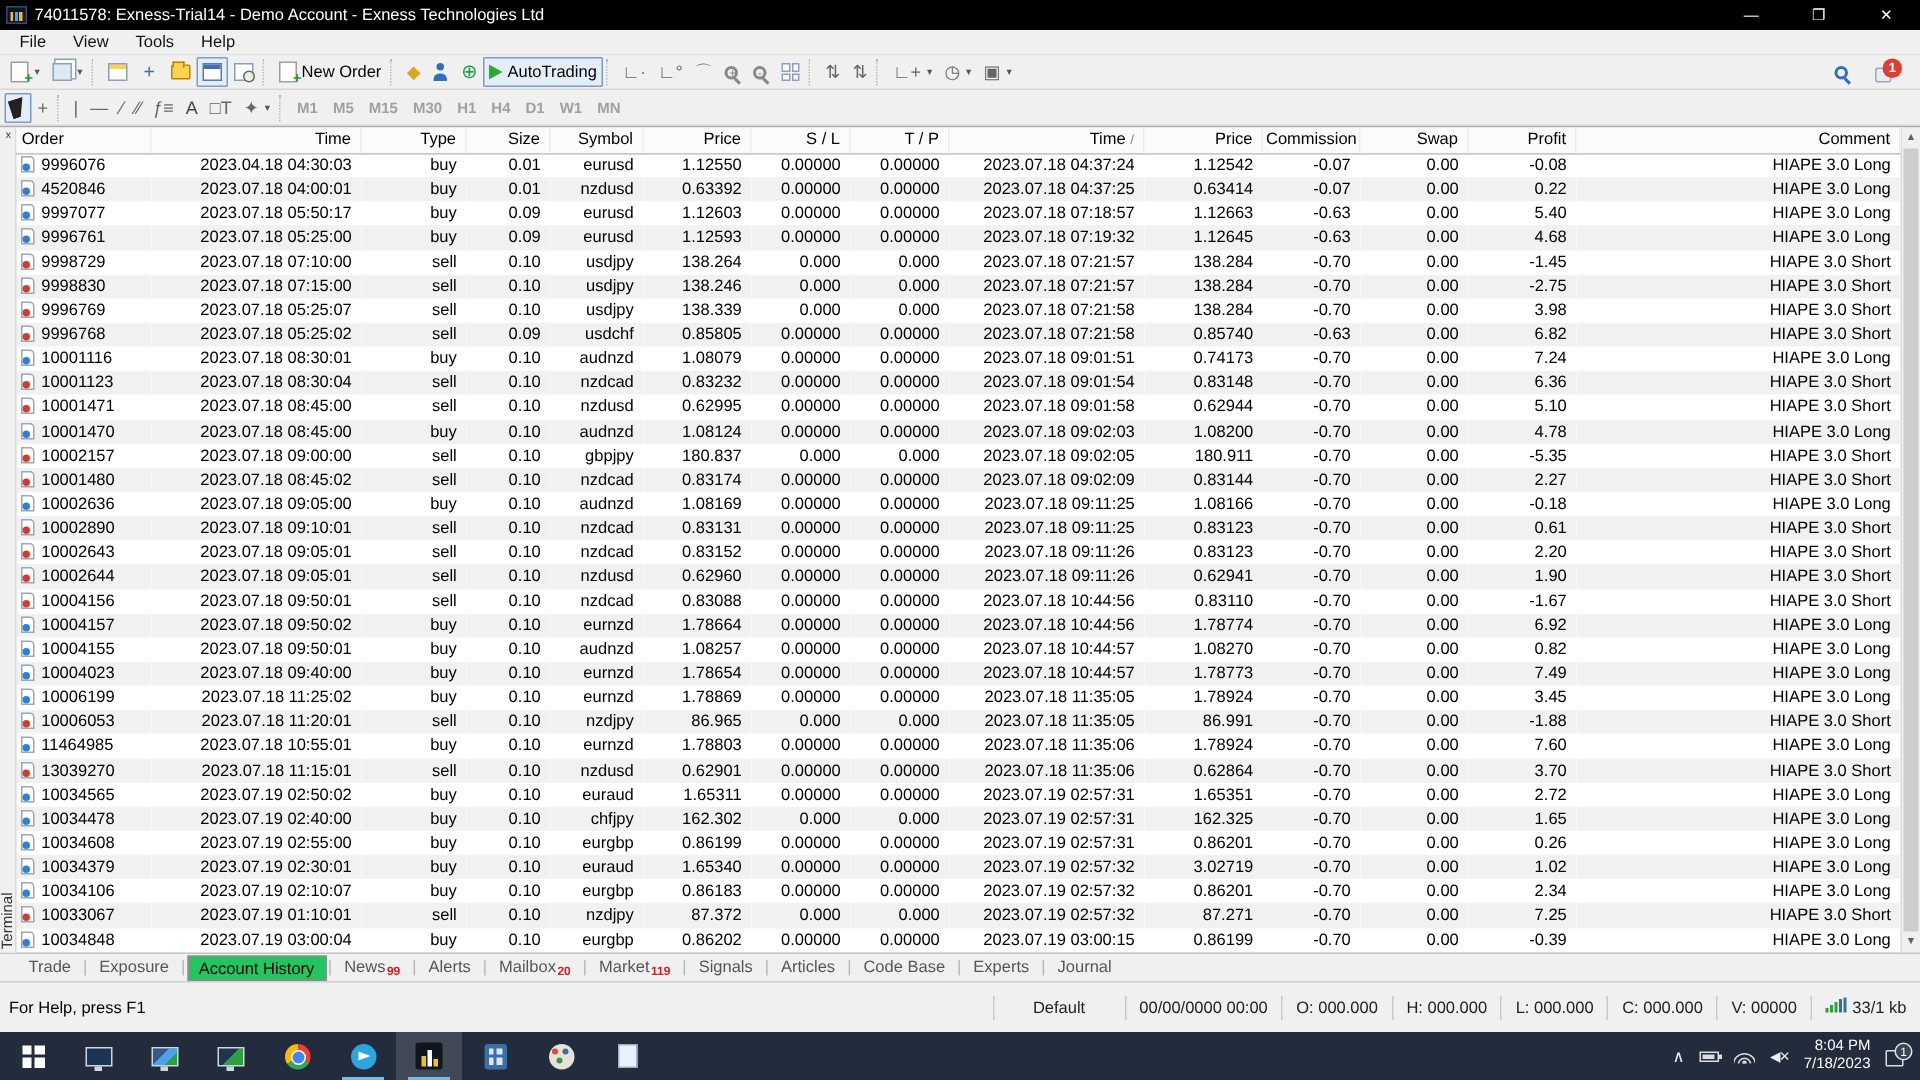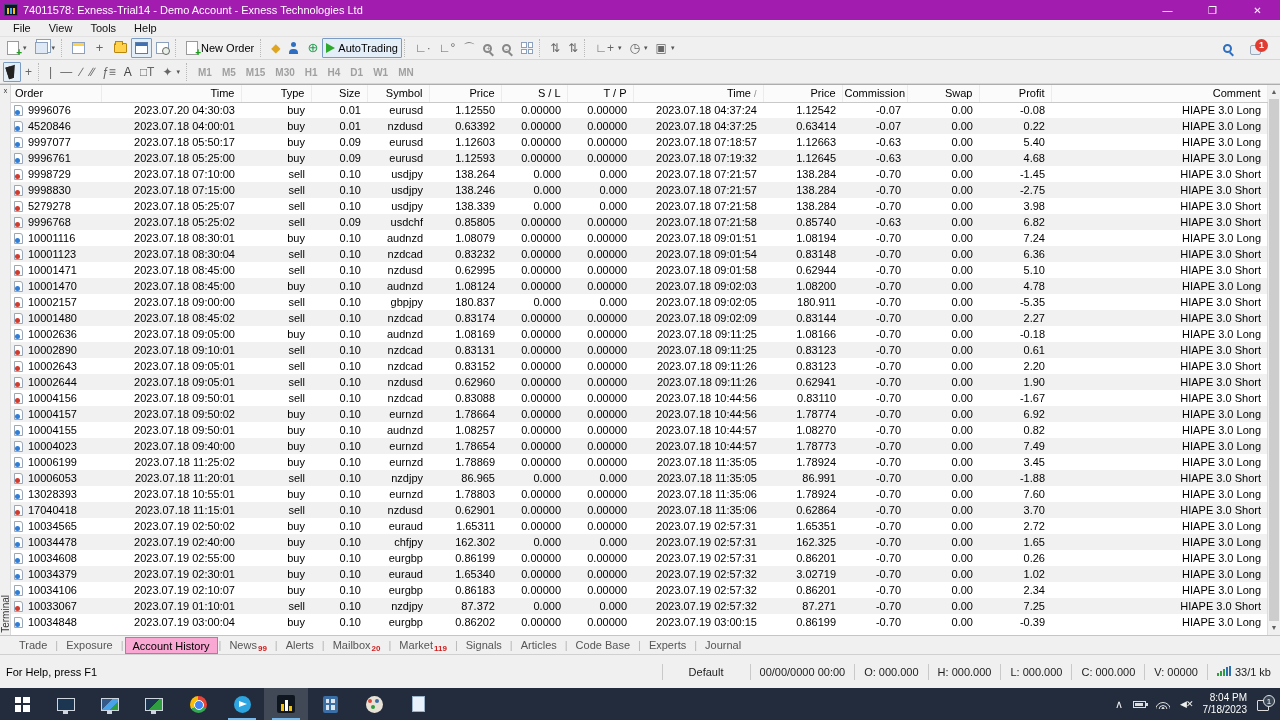--- a/index.html
+++ b/index.html
@@ -1,21 +1,21 @@
 <!DOCTYPE html>
 <html><head>
 <meta charset="utf-8">
 <style>
   * { box-sizing: border-box; margin: 0; padding: 0; }
   html,body { width:1280px; height:720px; overflow:hidden; }
   body { font-family:"Liberation Sans","DejaVu Sans",sans-serif; font-size:11px; color:#000; background:#f0f0f0; }
   .screen { position:relative; width:1280px; height:720px; display:flex; flex-direction:column; }
 
   
-  .titlebar { height:20px; background:#a21caf; color:#fff; display:flex; align-items:center; flex:0 0 auto; }
+  .titlebar { height:20px; background:#000000; color:#fff; display:flex; align-items:center; flex:0 0 auto; }
   .app-icon { width:14px; height:12px; margin:0 5px 0 4px; background:#0d1526; border:1px solid #3a4a66; position:relative; }
   .app-icon::after { content:""; position:absolute; left:2px; bottom:1px; width:8px; height:6px;
       background:linear-gradient(90deg,#f4c20d 0 2px,transparent 2px 3px,#3fa9f5 3px 5px,transparent 5px 6px,#f4c20d 6px 8px); }
   .title-text { font-size:11px; white-space:nowrap; }
   .win-controls { margin-left:auto; display:flex; height:100%; }
   .win-btn { width:45px; height:100%; display:flex; align-items:center; justify-content:center; color:#fff; font-size:10px; }
 
   
   .menubar { height:17px; background:#f0f0f0; display:flex; align-items:center; padding-left:4px; border-bottom:1px solid #e2e2e2; flex:0 0 auto; }
   .menu-item { padding:14px 9px; color:#111; }
@@ -55,21 +55,21 @@
   .notif-badge { position:absolute; right:-2px; top:-2px; width:13px; height:13px; border-radius:50%; background:#e03c31; color:#fff; font-size:9px; line-height:13px; text-align:center; font-weight:bold; }
   .cursor-ico { width:0; height:0; border-left:5px solid #222; border-right:5px solid transparent; border-bottom:12px solid transparent; border-top:0; transform:rotate(-18deg); border-top:12px solid #222; border-bottom:none; }
   .tf-btn { padding:2px 5px; color:#a0a0a0; font-size:10px; font-weight:bold; }
   .search-wrap { margin-left:auto; display:flex; align-items:center; gap:8px; padding-right:10px; }
 
   
   .terminal { flex:1 1 auto; display:flex; background:#fff; border-top:1px solid #adadad; min-height:0; }
   .side-strip { width:11px; background:#f0f0f0; border-right:1px solid #d9d9d9; position:relative; flex:0 0 auto; }
   .strip-close { position:absolute; top:1px; left:1px; width:9px; height:9px; font-size:7px; line-height:9px; text-align:center; color:#333; }
   .strip-label { position:absolute; bottom:2px; left:0; width:11px; writing-mode:vertical-lr; transform:rotate(180deg); font-size:10px; color:#333; }
-  .grid-area { flex:1 1 auto; display:flex; flex-direction:column; position:relative; min-width:0;justify-content:flex-end; }
+  .grid-area { flex:1 1 auto; display:flex; flex-direction:row; position:relative; min-width:0;justify-content:flex-end; }
   table { border-collapse:collapse; table-layout:fixed; width:1256px; }
   thead th { height:17px; font-weight:normal; text-align:right; padding:0 6px 0 2px; background:#fbfbfb;
              border-bottom:1px solid #c9c9c9; border-right:1px solid #ececec; white-space:nowrap; }
   thead th.c-left { text-align:left; padding-left:4px; }
   .sort-mark { color:#888; font-size:9px; margin-left:3px; }
   tbody td { height:16px; padding:0 6px 0 2px; text-align:right; white-space:nowrap; overflow:hidden; }
   tbody tr.alt { background:#f1f1f1; }
   td.c-order { text-align:left; padding-left:3px; }
   .doc-ico { display:inline-block; width:9px; height:11px; background:#fff; border:1px solid #9aa7b8; border-radius:0 3px 0 0; position:relative; vertical-align:-2px; margin-right:5px; }
   .doc-ico::after { content:""; position:absolute; left:0; bottom:0; width:5px; height:5px; border-radius:50%; }
@@ -79,21 +79,21 @@
   .balance-ico { width:8px; height:8px; border:1.5px solid #8a8a8a; border-radius:50%; margin:0 6px 0 5px; }
   .summary-seg { margin-right:10px; }
   .summary-total { position:absolute; right:216px; top:0; height:17px; line-height:17px; padding-right:6px; }
   .vscroll { width:13px; background:#f0f0f0; border-left:1px solid #dcdcdc; display:flex; flex-direction:column; flex:0 0 auto; }
   .vs-arrow { height:14px; text-align:center; font-size:7px; color:#606060; line-height:14px; }
   .vs-thumb { flex:1 1 auto; margin:0 1px; background:#cdcdcd; }
 
   
   .tabbar { height:19px; background:#f0f0f0; border-top:1px solid #c5c5c5; display:flex; align-items:center; padding-left:12px; flex:0 0 auto; }
   .tab { padding:1px 7px; color:#555; height:17px; line-height:15px; white-space:nowrap; }
-  .tab.active { background:#f9a8d4; border:1px solid #8f8f8f; color:#000; }
+  .tab.active { background:#22c55e; border:1px solid #8f8f8f; color:#000; }
   .tab-sep { color:#b5b5b5; padding:0 1px; }
   .tab-badge { color:#cc1f1f; font-size:8px; font-weight:bold; vertical-align:-2px; margin-left:1px; }
 
   
   .statusbar { height:34px; background:#f0f0f0; border-top:1px solid #d0d0d0; display:flex; align-items:center; flex:0 0 auto; }
   .sb-help { padding-left:6px; }
   .sb-right { margin-left:auto; display:flex; align-items:center; height:100%; }
   .sb-seg { border-left:1px solid #c9c9c9; height:16px; line-height:16px; padding:0 9px; color:#222; white-space:nowrap; }
   .sb-seg.profile { min-width:88px; text-align:center; }
   .bars-ico { display:inline-flex; align-items:flex-end; gap:1px; margin-right:4px; height:10px; }
@@ -343,21 +343,21 @@
               <th>Price</th>
               <th>Commission</th>
               <th>Swap</th>
               <th>Profit</th>
               <th>Comment</th>
             </tr>
           </thead>
         <tbody id="body">
             <tr>
               <td class="c-order"><span class="doc-ico buy"></span><span>9996076</span></td>
-              <td>2023.07.20 04:30:03</td>
+              <td>2023.04.18 04:30:03</td>
               <td>buy</td>
               <td>0.01</td>
               <td>eurusd</td>
               <td>1.12550</td>
               <td>0.00000</td>
               <td>0.00000</td>
               <td>2023.07.18 04:37:24</td>
               <td>1.12542</td>
               <td>-0.07</td>
               <td>0.00</td>
@@ -438,21 +438,21 @@
               <td>0.000</td>
               <td>0.000</td>
               <td>2023.07.18 07:21:57</td>
               <td>138.284</td>
               <td>-0.70</td>
               <td>0.00</td>
               <td>-2.75</td>
               <td>HIAPE 3.0 Short</td>
             </tr>
             <tr>
-              <td class="c-order"><span class="doc-ico sell"></span><span>5279278</span></td>
+              <td class="c-order"><span class="doc-ico sell"></span><span>9996769</span></td>
               <td>2023.07.18 05:25:07</td>
               <td>sell</td>
               <td>0.10</td>
               <td>usdjpy</td>
               <td>138.339</td>
               <td>0.000</td>
               <td>0.000</td>
               <td>2023.07.18 07:21:58</td>
               <td>138.284</td>
               <td>-0.70</td>
@@ -479,21 +479,21 @@
             <tr>
               <td class="c-order"><span class="doc-ico buy"></span><span>10001116</span></td>
               <td>2023.07.18 08:30:01</td>
               <td>buy</td>
               <td>0.10</td>
               <td>audnzd</td>
               <td>1.08079</td>
               <td>0.00000</td>
               <td>0.00000</td>
               <td>2023.07.18 09:01:51</td>
-              <td>1.08194</td>
+              <td>0.74173</td>
               <td>-0.70</td>
               <td>0.00</td>
               <td>7.24</td>
               <td>HIAPE 3.0 Long</td>
             </tr>
             <tr class="alt">
               <td class="c-order"><span class="doc-ico sell"></span><span>10001123</span></td>
               <td>2023.07.18 08:30:04</td>
               <td>sell</td>
               <td>0.10</td>
@@ -726,37 +726,37 @@
               <td>0.000</td>
               <td>0.000</td>
               <td>2023.07.18 11:35:05</td>
               <td>86.991</td>
               <td>-0.70</td>
               <td>0.00</td>
               <td>-1.88</td>
               <td>HIAPE 3.0 Short</td>
             </tr>
             <tr>
-              <td class="c-order"><span class="doc-ico buy"></span><span>13028393</span></td>
+              <td class="c-order"><span class="doc-ico buy"></span><span>11464985</span></td>
               <td>2023.07.18 10:55:01</td>
               <td>buy</td>
               <td>0.10</td>
               <td>eurnzd</td>
               <td>1.78803</td>
               <td>0.00000</td>
               <td>0.00000</td>
               <td>2023.07.18 11:35:06</td>
               <td>1.78924</td>
               <td>-0.70</td>
               <td>0.00</td>
               <td>7.60</td>
               <td>HIAPE 3.0 Long</td>
             </tr>
             <tr class="alt">
-              <td class="c-order"><span class="doc-ico sell"></span><span>17040418</span></td>
+              <td class="c-order"><span class="doc-ico sell"></span><span>13039270</span></td>
               <td>2023.07.18 11:15:01</td>
               <td>sell</td>
               <td>0.10</td>
               <td>nzdusd</td>
               <td>0.62901</td>
               <td>0.00000</td>
               <td>0.00000</td>
               <td>2023.07.18 11:35:06</td>
               <td>0.62864</td>
               <td>-0.70</td>

